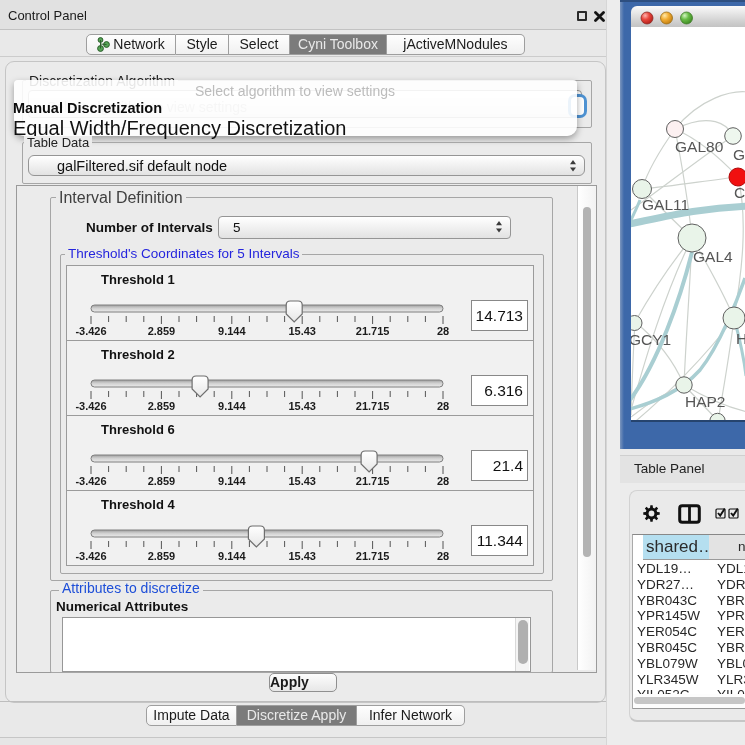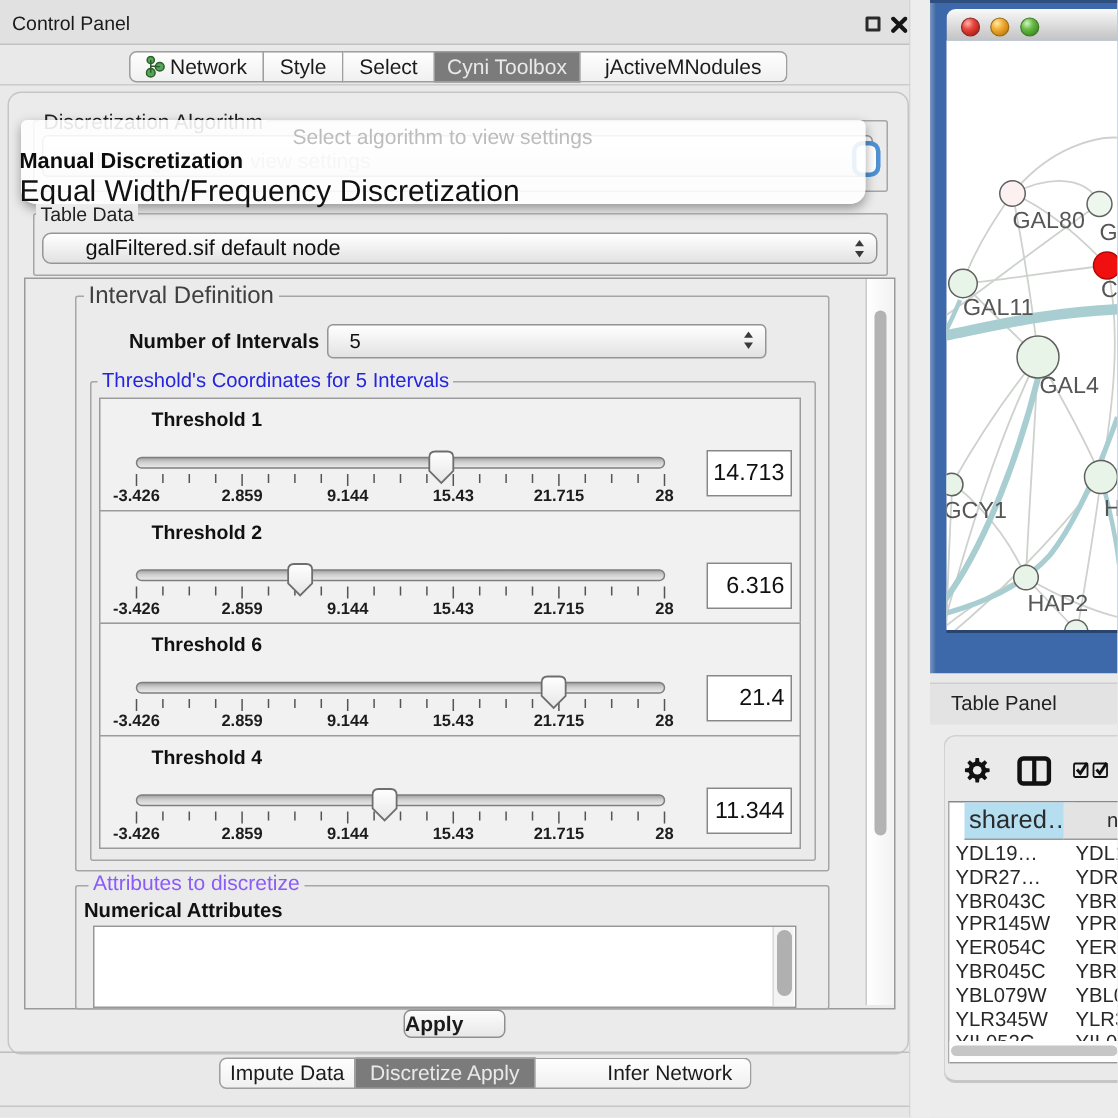--- a/index.html
+++ b/index.html
@@ -263,32 +263,32 @@
  <span class="ticklabel" style="left:24.0px;">-3.426</span>
     <span class="ticklabel" style="left:94.4px;">2.859</span>
     <span class="ticklabel" style="left:164.8px;">9.144</span>
     <span class="ticklabel" style="left:235.2px;">15.43</span>
     <span class="ticklabel" style="left:305.6px;">21.715</span>
     <span class="ticklabel" style="left:376.0px;">28</span>
  <div class="valbox">11.344</div>
 </div>
 
 <div class="grpbox" style="left:50px;top:590px;width:501px;height:81px;"></div>
-<div class="grptitle" style="left:59px;top:582px;color:#8b5cf6;font-size:14px;">Attributes to discretize</div>
+<div class="grptitle" style="left:59px;top:582px;color:#1d4ed8;font-size:14px;">Attributes to discretize</div>
 <div class="abs" style="left:56px;top:599px;font-size:13.5px;font-weight:bold;color:#111;">Numerical Attributes</div>
 <div class="abs" style="left:62px;top:617px;width:467px;height:53px;border:1px solid #979797;background:#fff;overflow:hidden;">
  <div style="position:absolute;right:1px;top:0;width:13px;height:53px;background:#f4f4f4;border-left:1px solid #d9d9d9;"></div>
  <div style="position:absolute;right:2px;top:2px;width:10px;height:44px;background:#b0b0b0;border-radius:5px;"></div>
 </div>
 
 <div class="abs" style="left:269px;top:673px;width:66px;height:17px;border:1px solid #8f8f8f;border-radius:5px;background:linear-gradient(#fdfdfd,#e7e7e7);font-size:14px;font-weight:600;color:#1a1a1a;text-align:left;line-height:17px;">Apply</div>
 
 <div class="abs" style="left:0;top:701px;width:610px;height:1px;background:#bdbdbd;"></div>
 <div class="abs" style="left:146px;top:705px;white-space:nowrap;font-size:0;">
- <span class="tab" style="width:89px;border-left:1px solid #9e9e9e;border-radius:5px 0 0 5px;">Impute Data</span><span class="tab seltab" style="width:119px;">Discretize Apply</span><span class="tab" style="width:107px;border-radius:0 5px 5px 0;padding-left:36px;">Infer Network</span>
+ <span class="tab" style="width:89px;border-left:1px solid #9e9e9e;border-radius:5px 0 0 5px;">Impute Data</span><span class="tab seltab" style="width:119px;">Discretize Apply</span><span class="tab" style="width:107px;border-radius:0 5px 5px 0;">Infer Network</span>
 </div>
 <div class="abs" style="left:0;top:737px;width:610px;height:1px;background:#c6c6c6;"></div>
 <div class="abs" style="left:0;top:738px;width:610px;height:7px;background:#e6e6e6;"></div>
 
 <div class="abs" style="left:606px;top:0;width:1px;height:745px;background:#d6d6d6;"></div>
 <div class="abs" style="left:607px;top:0;width:13px;height:745px;background:#ededed;"></div>
 
 <div class="abs" style="left:620px;top:0;width:125px;height:449px;background:linear-gradient(90deg,#7b95bd,#3d68a9 4px);"></div>
 <div class="abs" style="left:620px;top:0;width:125px;height:2px;background:#2e4f80;"></div>
 <div class="abs" style="left:631px;top:6px;width:114px;height:21px;background:linear-gradient(#fafafa,#d2d2d2 70%,#c3c3c3);border-top-left-radius:6px;border-bottom:1px solid #909090;"></div>

